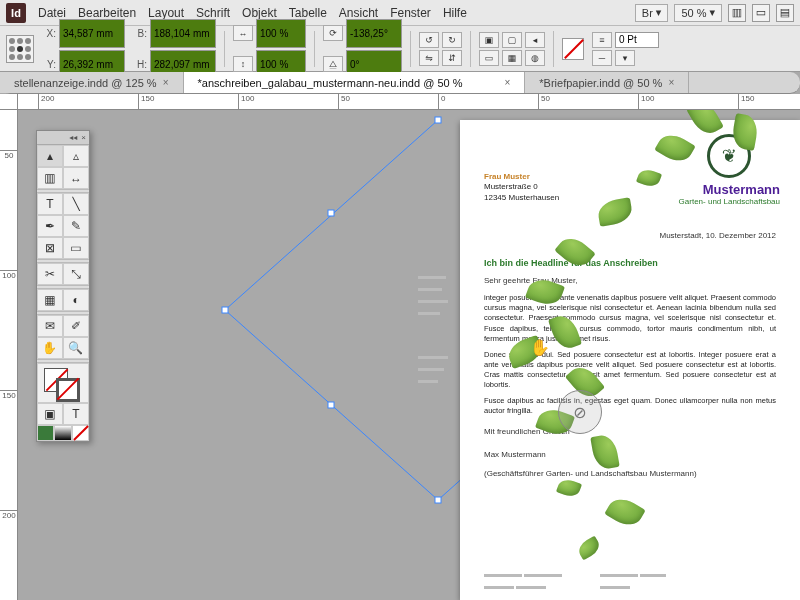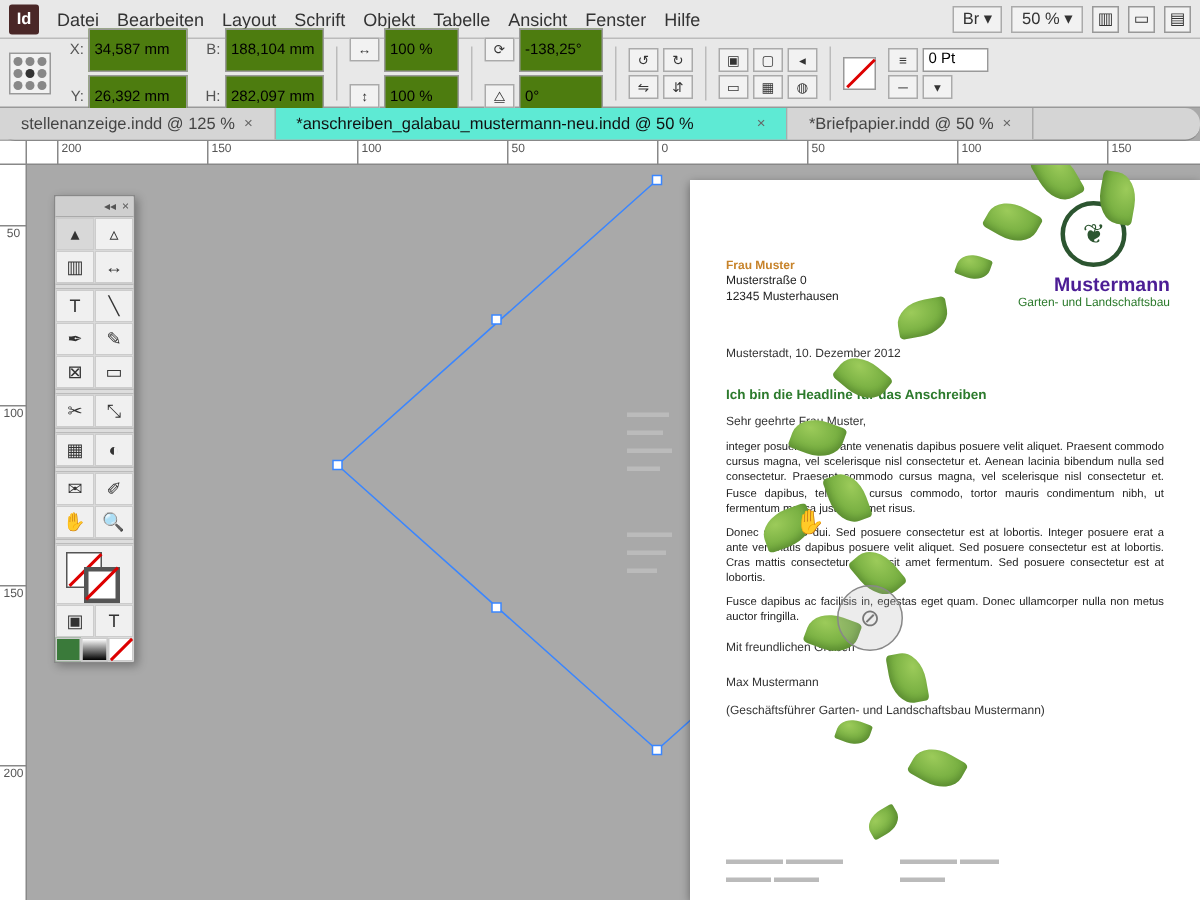--- a/index.html
+++ b/index.html
@@ -24,42 +24,42 @@
 .refpoint span.sel { background: #333; }
 .vsep { width: 1px; height: 36px; background: #bbb; }
 .tinybtn { width: 20px; height: 16px; border: 1px solid #aaa; background: #f2f2f2; display: inline-flex; align-items: center; justify-content: center; font-size: 9px; }
 .nostroke { width: 22px; height: 22px; border: 1px solid #999; background: #fff; position: relative; }
 .nostroke::after { content:""; position:absolute; left:-2px; top:9px; width:26px; height:2px; background:#d00; transform:rotate(-45deg);}
 .strokeval { width: 44px; height: 16px; border: 1px solid #999; background: #fff; font-size: 10px; padding: 0 3px; }
 
 
 .doctabs { background: #d5d5d5; height: 22px; display: flex; border-bottom: 1px solid #888; border-radius: 10px; }
 .doctab { padding: 3px 14px; font-size: 11px; border-right: 1px solid #aaa; background: #d5d5d5; color: #444; display:flex; align-items:center; gap:6px;}
-.doctab.active { background: #5eead4; color: #111; gap: 42px; }
+.doctab.active { background: #ffffff; color: #111; gap: 42px; }
 .doctab .x { font-size: 10px; color: #666; }
 
 
 .ruler-h { position: absolute; left: 18px; right: 0; top: 94px; height: 16px; background: #fff; border-bottom: 1px solid #888; font-size: 8px; color: #555; }
 .ruler-h .tick { position: absolute; top: 0; height: 16px; border-left: 1px solid #888; padding-left: 2px; }
 .ruler-v { position: absolute; left: 0; top: 110px; bottom: 0; width: 18px; background: #fff; border-right: 1px solid #888; font-size: 8px; color: #555; }
 .ruler-v .tick { position: absolute; left: 0; width: 18px; border-top: 1px solid #888; text-align: center; }
 .ruler-corner { position:absolute; left:0; top:94px; width:18px; height:16px; background:#fff; border-right:1px solid #888; border-bottom:1px solid #888;}
 
 
 .canvas { position: absolute; left: 18px; top: 110px; right: 0; bottom: 0; background: #a9a9a9; overflow: hidden; }
 .page { position: absolute; right: 0; top: 10px; width: 340px; height: 480px; background: #fff; box-shadow: 0 2px 6px rgba(0,0,0,.4); padding: 22px 24px; }
 
 
 .logo { position: absolute; right: 20px; top: 14px; text-align: right; }
 .logo .badge { width: 44px; height: 44px; border-radius: 50%; background: #fff; border: 3px solid #2c5530; margin: 0 auto 4px; display:flex; align-items:center; justify-content:center; color:#2c5530; font-size:18px;}
 .logo .name { color: #4c1d95; font-weight: bold; font-size: 13px; }
 .logo .sub { color: #2c7a2c; font-size: 8px; }
 .addr { font-size: 8px; line-height: 1.3; color: #222; margin-top: 30px;}
 .addr .hl { color: #c7832a; font-weight: bold; }
-.placeline { color: #333; font-size: 8px; text-align: left; margin-top: 28px; }
+.placeline { color: #333; font-size: 8px; text-align: right; margin-top: 28px; }
 .headline { color: #2c7a2c; font-weight: bold; font-size: 9px; margin-top: 18px; }
 .greet { font-size: 8px; margin-top: 8px; }
 .body { font-size: 7.5px; line-height: 1.35; color: #222; margin-top: 8px; text-align: justify; }
 .body p { margin-bottom: 6px; }
 .sig { font-size: 8px; margin-top: 10px; }
 .greybar { display:inline-block; height:3px; background:#bbb; margin:1px 2px 1px 0;}
 .greybars-block { position:absolute; }
 
 
 .branch { position:absolute; pointer-events:none; }

